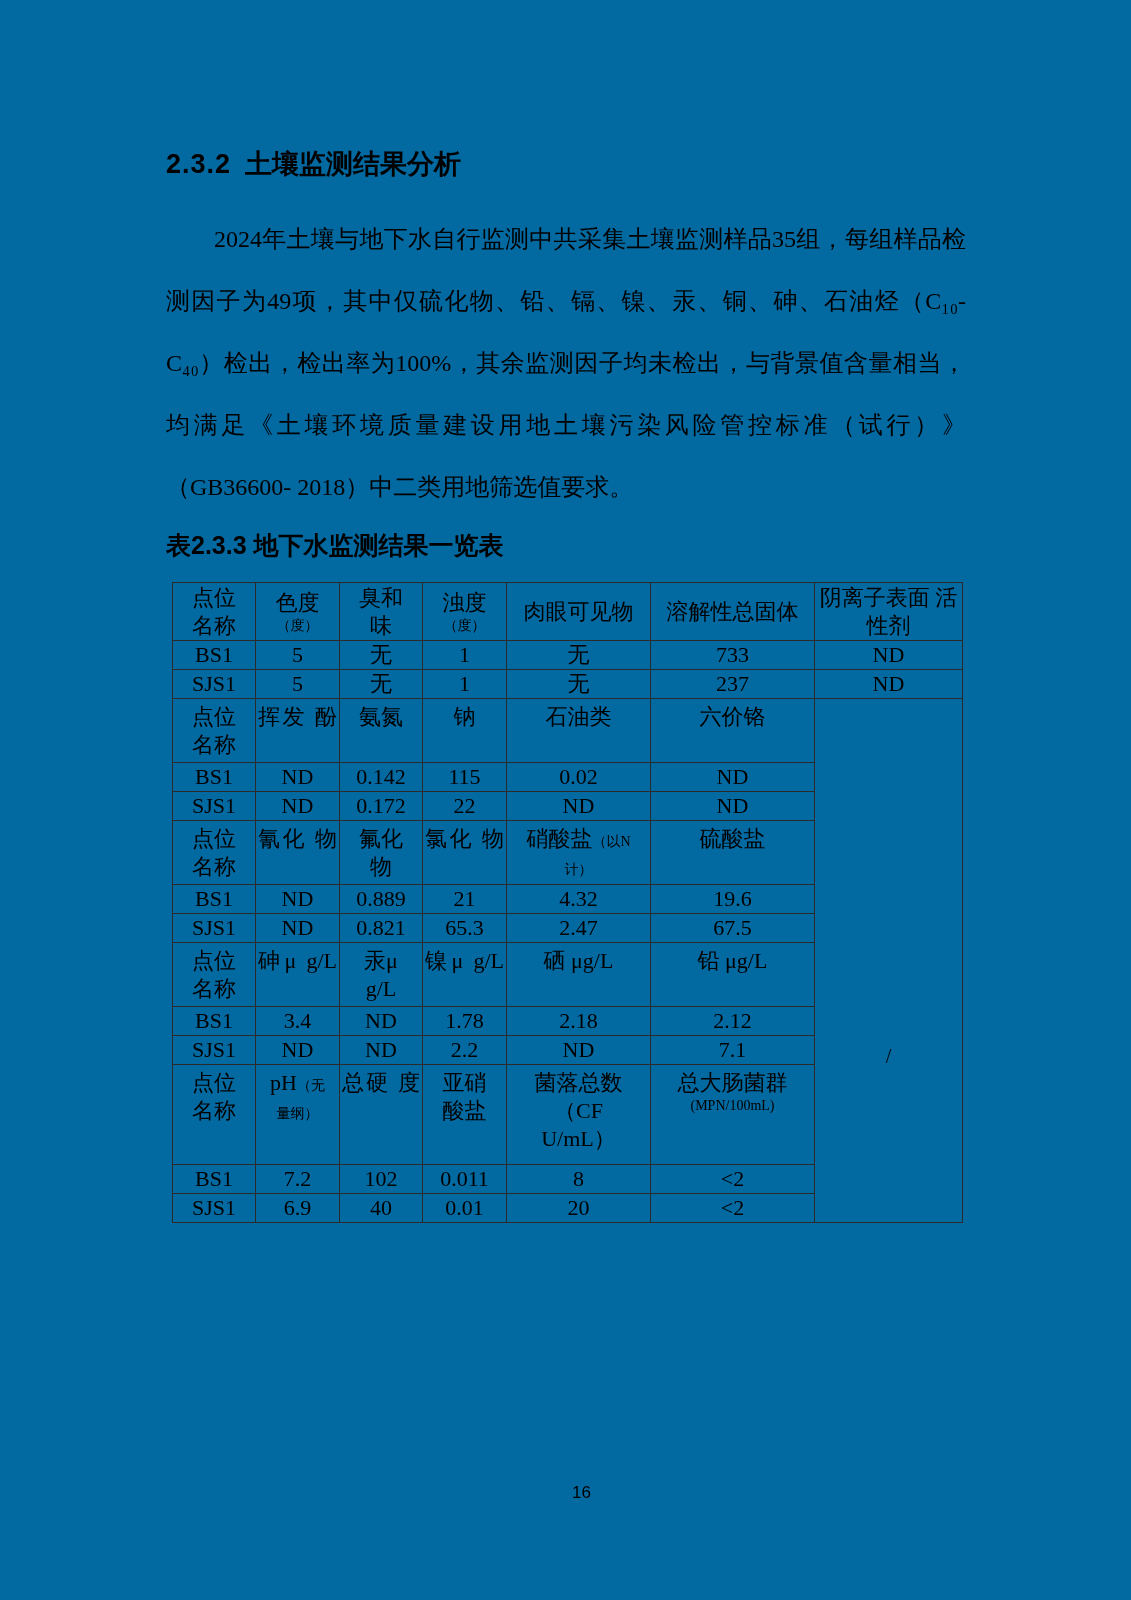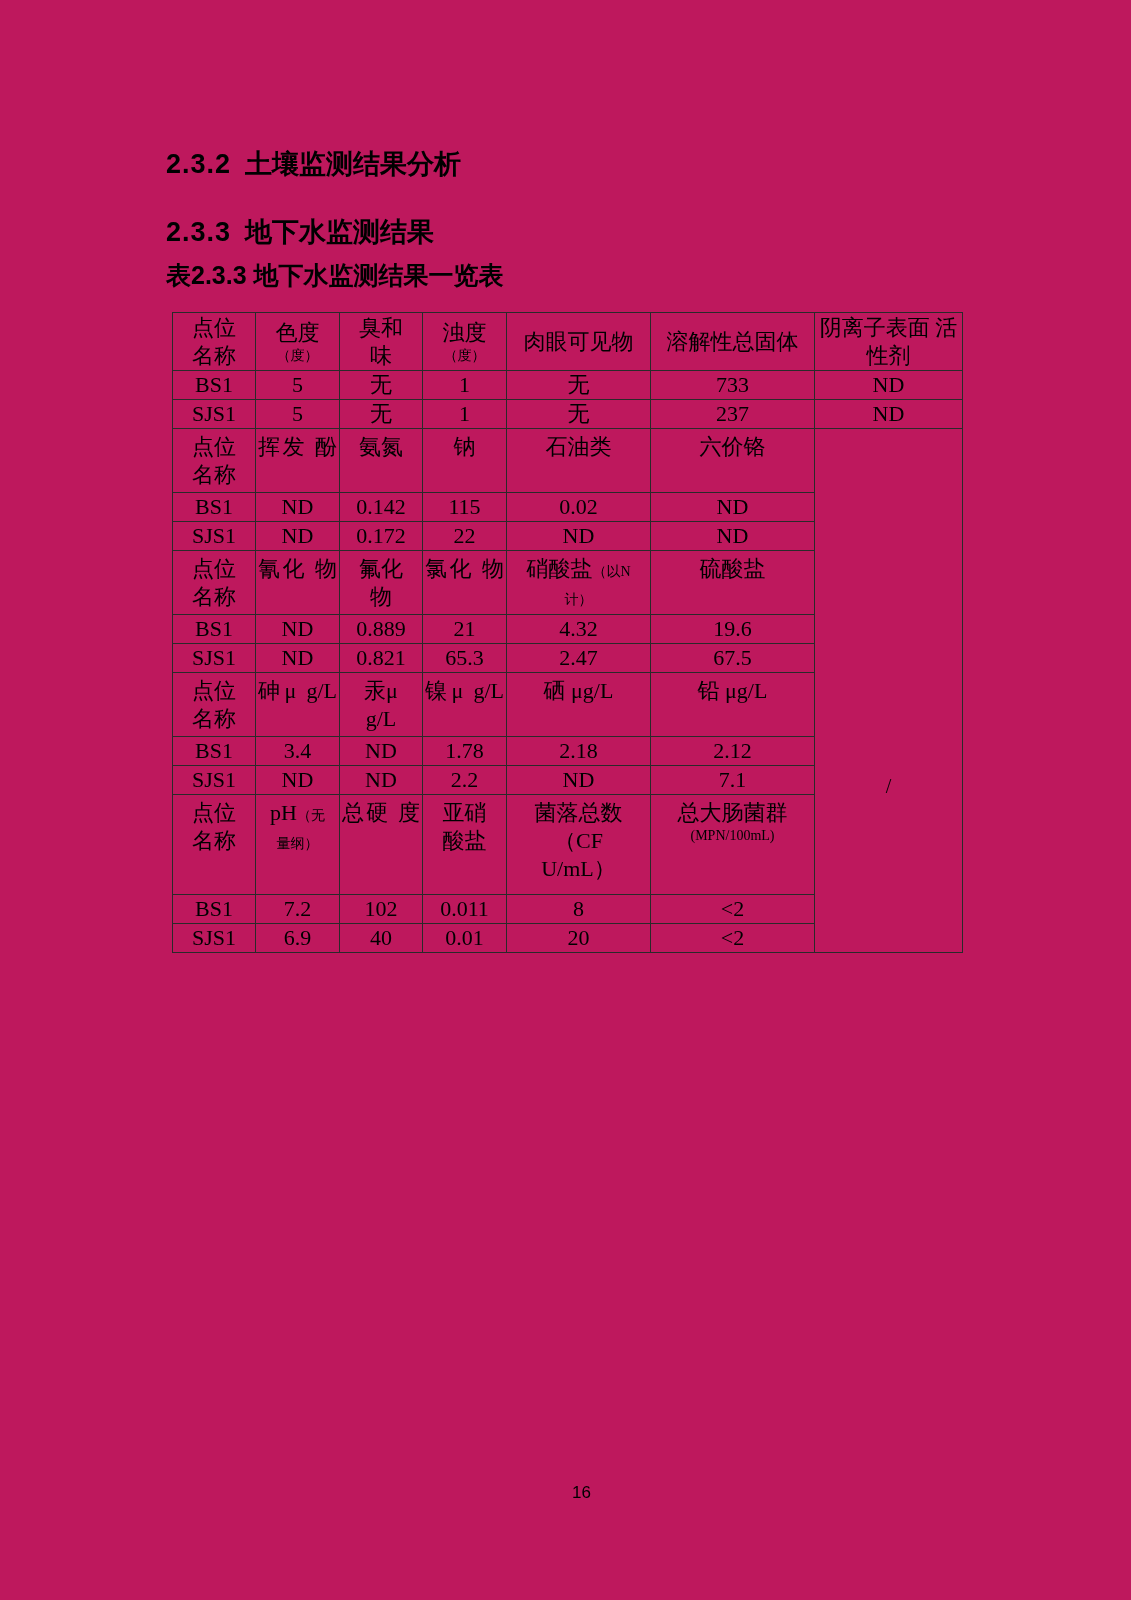--- a/index.html
+++ b/index.html
@@ -2,21 +2,21 @@
 <html><head>
 <meta charset="utf-8">
 <style>
   * { box-sizing: border-box; }
   html, body { margin: 0; padding: 0; background: #e8e8e8; }
   .page {
     position: relative;
     width: 1131px;
     height: 1600px;
     margin: 0 auto;
-    background: #be185d;
+    background: #0369a1;
     color: #000;
     font-family: "Liberation Serif", "DejaVu Serif", serif;
     overflow: hidden;
   }
   .content {
     position: absolute;
     left: 166px;
     top: 0;
     width: 800px;
   }
@@ -90,22 +90,22 @@
   }
 </style>
 </head>
 <body>
 
 <div class="page">
   <div class="content">
 
     <div class="heading h-soil"><span class="hnum">2.3.2</span><span class="htitle">土壤监测结果分析</span></div>
 
-
-    <div class="heading h-gw"><span class="hnum">2.3.3</span><span class="htitle">地下水监测结果</span></div>
+    <p class="para p-soil">2024年土壤与地下水自行监测中共采集土壤监测样品35组，每组样品检测因子为49项，其中仅硫化物、铅、镉、镍、汞、铜、砷、石油烃（C₁₀-C₄₀）检出，检出率为100%，其余监测因子均未检出，与背景值含量相当，均满足《土壤环境质量建设用地土壤污染风险管控标准（试行）》（GB36600- 2018）中二类用地筛选值要求。</p>
+
 
 
     <div class="table-title">表2.3.3 地下水监测结果一览表</div>
 
     <table class="monitor">
       <colgroup>
         <col style="width:83px">
           <col style="width:84px">
           <col style="width:83px">
           <col style="width:84px">

